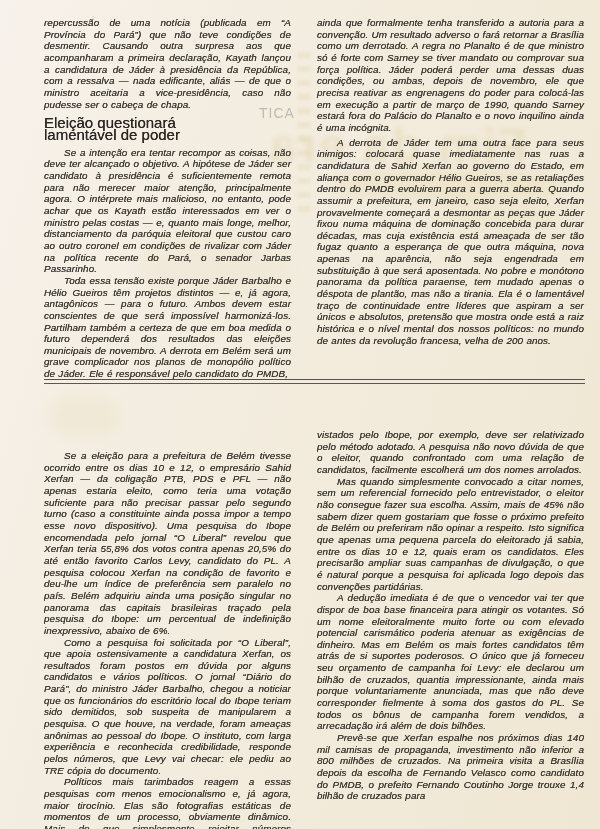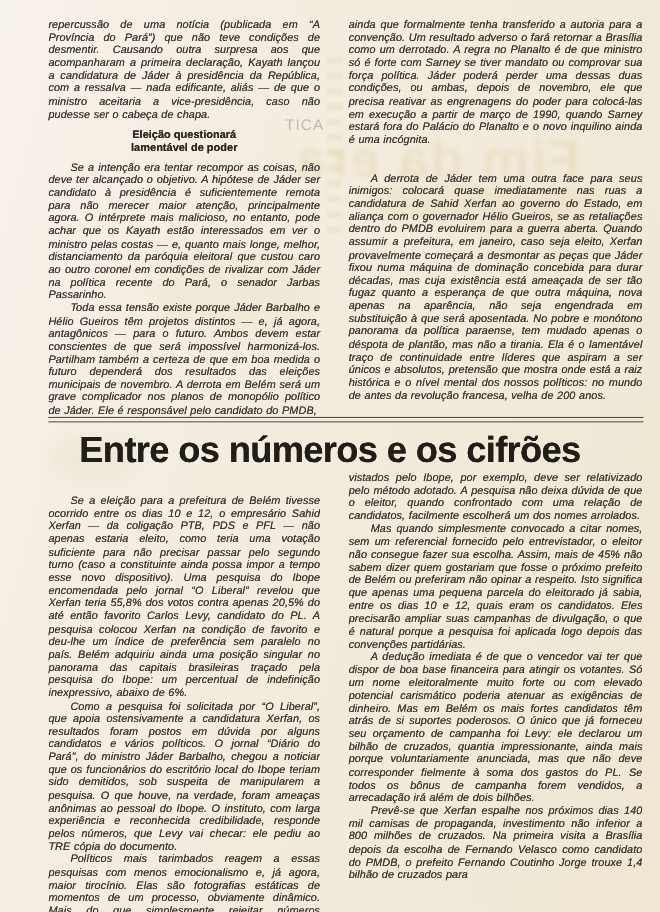--- a/index.html
+++ b/index.html
@@ -42,24 +42,24 @@
     color:#3e3b35; text-indent:20px;
     letter-spacing:.08px; word-spacing:.4px;
     text-shadow:0 0 .3px #3e3b35;
     font-style:italic;
   }
   .col p.cont { text-indent:0; }
   .tl { left:44px;  top:17px;  width:247px; }
   .tr { left:317px; top:17px;  width:267px; }
   .bl { left:44px;  top:450px; width:247px; height:400px; overflow:hidden; }
   .br { left:317px; top:429px; width:267px; height:400px; overflow:hidden; }
-  .gap-before { margin-top:23px; }
+  .gap-before { margin-top:3px; }
 
   .subhead {
-    text-align:center; font-weight:bold; font-size:10px; line-height:12.2px;
+    font-weight:normal; font-size:15px; line-height:12.2px;
     color:#2b2824; margin:7px 0 5px 0;
     text-shadow:0 0 .3px #2b2824;
   }
 
   .rule {
     position:absolute; z-index:2; left:44px; top:379px; width:541px; height:4.5px;
     border-top:1.6px solid #55504a; border-bottom:1.1px solid #5c5750;
   }
 
   .headline {
@@ -93,28 +93,27 @@
     <p>Toda essa tensão existe porque Jáder Barbalho e Hélio Gueiros têm projetos distintos — e, já agora, antagônicos — para o futuro. Ambos devem estar conscientes de que será impossível harmonizá-los. Partilham também a certeza de que em boa medida o futuro dependerá dos resultados das eleições municipais de novembro. A derrota em Belém será um grave complicador nos planos de monopólio político de Jáder. Ele é responsável pelo candidato do PMDB,</p>
   </div>
 
   <div class="col tr">
     <p class="cont">ainda que formalmente tenha transferido a autoria para a convenção. Um resultado adverso o fará retornar a Brasília como um derrotado. A regra no Planalto é de que ministro só é forte com Sarney se tiver mandato ou comprovar sua força política. Jáder poderá perder uma dessas duas condições, ou ambas, depois de novembro, ele que precisa reativar as engrenagens do poder para colocá-las em execução a partir de março de 1990, quando Sarney estará fora do Palácio do Planalto e o novo inquilino ainda é uma incógnita.</p>
     <p class="gap-before">A derrota de Jáder tem uma outra face para seus inimigos: colocará quase imediatamente nas ruas a candidatura de Sahid Xerfan ao governo do Estado, em aliança com o governador Hélio Gueiros, se as retaliações dentro do PMDB evoluirem para a guerra aberta. Quando assumir a prefeitura, em janeiro, caso seja eleito, Xerfan provavelmente começará a desmontar as peças que Jáder fixou numa máquina de dominação concebida para durar décadas, mas cuja existência está ameaçada de ser tão fugaz quanto a esperança de que outra máquina, nova apenas na aparência, não seja engendrada em substituição à que será aposentada. No pobre e monótono panorama da política paraense, tem mudado apenas o déspota de plantão, mas não a tirania. Ela é o lamentável traço de continuidade entre líderes que aspiram a ser únicos e absolutos, pretensão que mostra onde está a raiz histórica e o nível mental dos nossos políticos: no mundo de antes da revolução francesa, velha de 200 anos.</p>
   </div>
 
   <div class="rule"></div>
 
-  <h1 class="headline">Entre os números e os cifrões</h1>
 
   <div class="col bl">
     <p>Se a eleição para a prefeitura de Belém tivesse ocorrido entre os dias 10 e 12, o empresário Sahid Xerfan — da coligação PTB, PDS e PFL — não apenas estaria eleito, como teria uma votação suficiente para não precisar passar pelo segundo turno (caso a constituinte ainda possa impor a tempo esse novo dispositivo). Uma pesquisa do Ibope encomendada pelo jornal “O Liberal” revelou que Xerfan teria 55,8% dos votos contra apenas 20,5% do até então favorito Carlos Levy, candidato do PL. A pesquisa colocou Xerfan na condição de favorito e deu-lhe um índice de preferência sem paralelo no país. Belém adquiriu ainda uma posição singular no panorama das capitais brasileiras traçado pela pesquisa do Ibope: um percentual de indefinição inexpressivo, abaixo de 6%.</p>
     <p>Como a pesquisa foi solicitada por “O Liberal”, que apoia ostensivamente a candidatura Xerfan, os resultados foram postos em dúvida por alguns candidatos e vários políticos. O jornal “Diário do Pará”, do ministro Jáder Barbalho, chegou a noticiar que os funcionários do escritório local do Ibope teriam sido demitidos, sob suspeita de manipularem a pesquisa. O que houve, na verdade, foram ameaças anônimas ao pessoal do Ibope. O instituto, com larga experiência e reconhecida credibilidade, responde pelos números, que Levy vai checar: ele pediu ao TRE cópia do documento.</p>
     <p>Políticos mais tarimbados reagem a essas pesquisas com menos emocionalismo e, já agora, maior tirocínio. Elas são fotografias estáticas de momentos de um processo, obviamente dinâmico. Mais do que simplesmente rejeitar números desagradáveis, o bom senso recomenda analisá-los com inteligência. O baixo índice de indecisão dos eleitores entre-</p>
   </div>
 
   <div class="col br">
-    <p class="cont">vistados pelo Ibope, por exemplo, deve ser relativizado pelo método adotado. A pesquisa não deixa dúvida de que o eleitor, quando confrontado com uma relação de candidatos, facilmente escolherá um dos nomes arrolados.</p>
+    <p class="cont">vistados pelo Ibope, por exemplo, deve ser relativizado pelo método adotado. A pesquisa não novo dúvida de que o eleitor, quando confrontado com uma relação de candidatos, facilmente escolherá um dos nomes arrolados.</p>
     <p>Mas quando simplesmente convocado a citar nomes, sem um referencial fornecido pelo entrevistador, o eleitor não consegue fazer sua escolha. Assim, mais de 45% não sabem dizer quem gostariam que fosse o próximo prefeito de Belém ou preferiram não opinar a respeito. Isto significa que apenas uma pequena parcela do eleitorado já sabia, entre os dias 10 e 12, quais eram os candidatos. Eles precisarão ampliar suas campanhas de divulgação, o que é natural porque a pesquisa foi aplicada logo depois das convenções partidárias.</p>
     <p>A dedução imediata é de que o vencedor vai ter que dispor de boa base financeira para atingir os votantes. Só um nome eleitoralmente muito forte ou com elevado potencial carismático poderia atenuar as exigências de dinheiro. Mas em Belém os mais fortes candidatos têm atrás de si suportes poderosos. O único que já forneceu seu orçamento de campanha foi Levy: ele declarou um bilhão de cruzados, quantia impressionante, ainda mais porque voluntariamente anunciada, mas que não deve corresponder fielmente à soma dos gastos do PL. Se todos os bônus de campanha forem vendidos, a arrecadação irá além de dois bilhões.</p>
     <p>Prevê-se que Xerfan espalhe nos próximos dias 140 mil camisas de propaganda, investimento não inferior a 800 milhões de cruzados. Na primeira visita a Brasília depois da escolha de Fernando Velasco como candidato do PMDB, o prefeito Fernando Coutinho Jorge trouxe 1,4 bilhão de cruzados para</p>
   </div>
 
 </div>
 
 </body></html>

